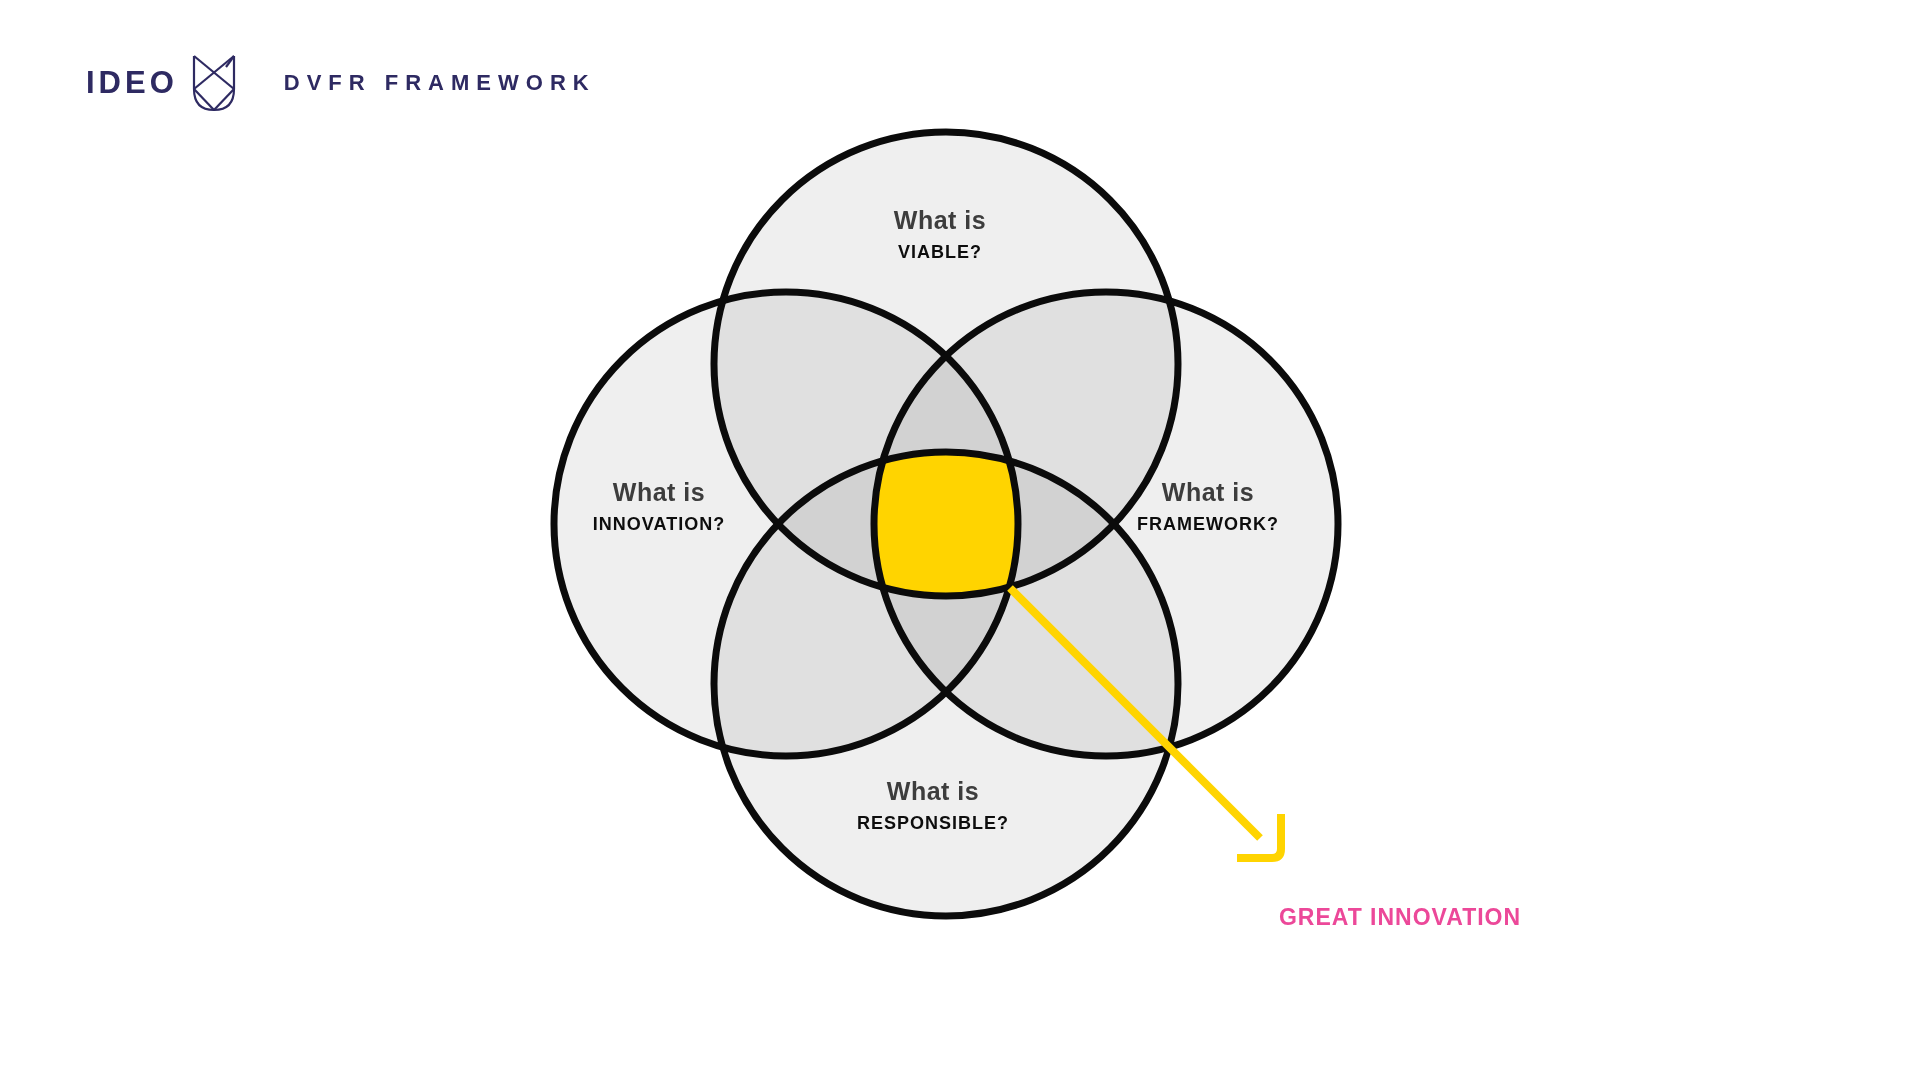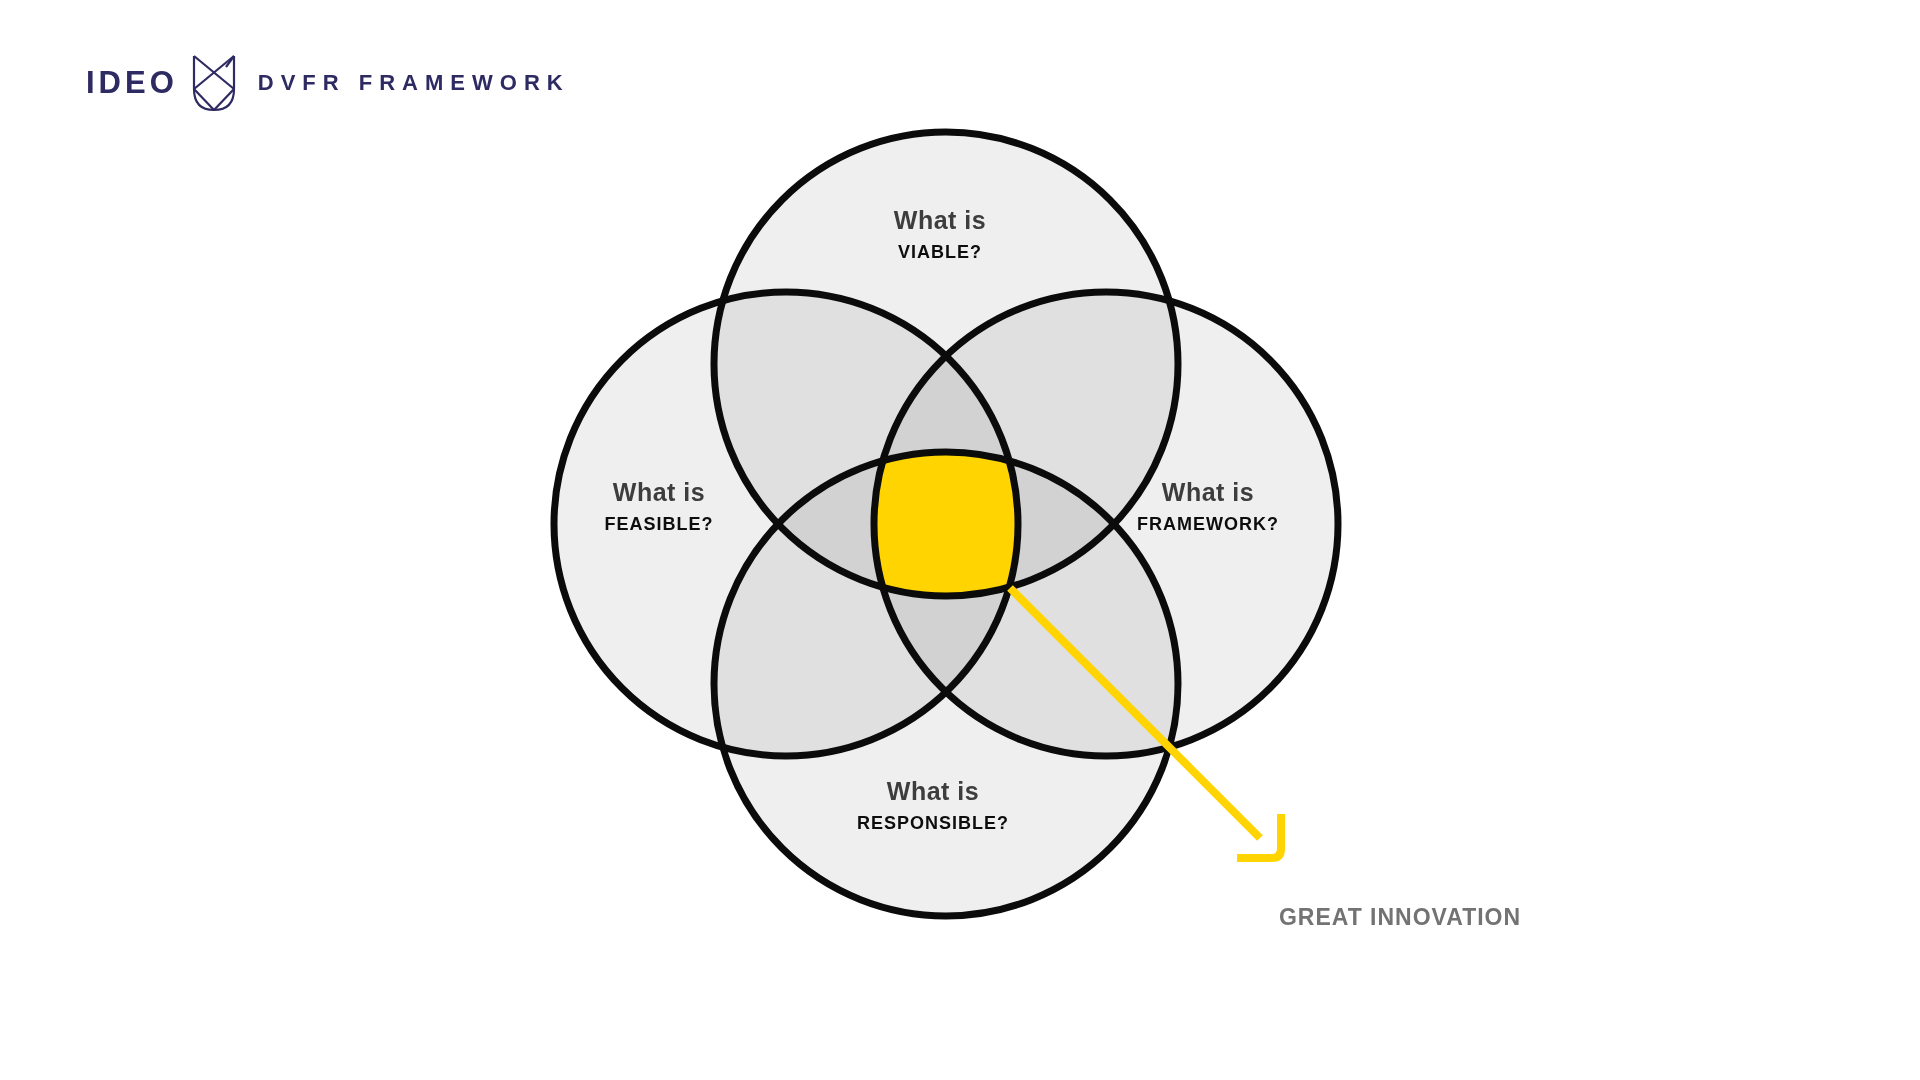--- a/index.html
+++ b/index.html
@@ -30,21 +30,21 @@
     font-weight: 700;
     letter-spacing: 4px;
     color: #2E2A62;
   }
   .brand-logomark {
     margin-left: 12px;
     width: 48px;
     height: 60px;
   }
   .framework-title {
-    margin-left: 20px;
+    margin-left: 46px;
     font-size: 22px;
     font-weight: 700;
     letter-spacing: 7px;
     color: #2E2A62;
   }
 
   
   .venn-svg {
     position: absolute;
     left: 0;
@@ -78,21 +78,21 @@
   .annotation {
     position: absolute;
     left: 1400px;
     top: 917px;
     transform: translate(-50%, -50%);
     text-align: center;
     font-size: 23px;
     font-weight: 700;
     letter-spacing: 1px;
     line-height: 38px;
-    color: #737373;
+    color: #ec4899;
     white-space: nowrap;
   }
 </style>
 </head>
 <body>
 
 <div class="canvas">
 
   <div class="header">
     <div class="brand-wordmark">IDEO</div>
@@ -153,21 +153,21 @@
     </g>
   </svg>
 
   <div class="circle-label" style="left:940px; top:234px;">
     <div class="prefix">What is</div>
     <div class="name">VIABLE?</div>
   </div>
 
   <div class="circle-label" style="left:659px; top:506px;">
     <div class="prefix">What is</div>
-    <div class="name">FEASIBLE?</div>
+    <div class="name">INNOVATION?</div>
   </div>
 
   <div class="circle-label" style="left:1208px; top:506px;">
     <div class="prefix">What is</div>
     <div class="name">FRAMEWORK?</div>
   </div>
 
   <div class="circle-label" style="left:933px; top:805px;">
     <div class="prefix">What is</div>
     <div class="name">RESPONSIBLE?</div>

